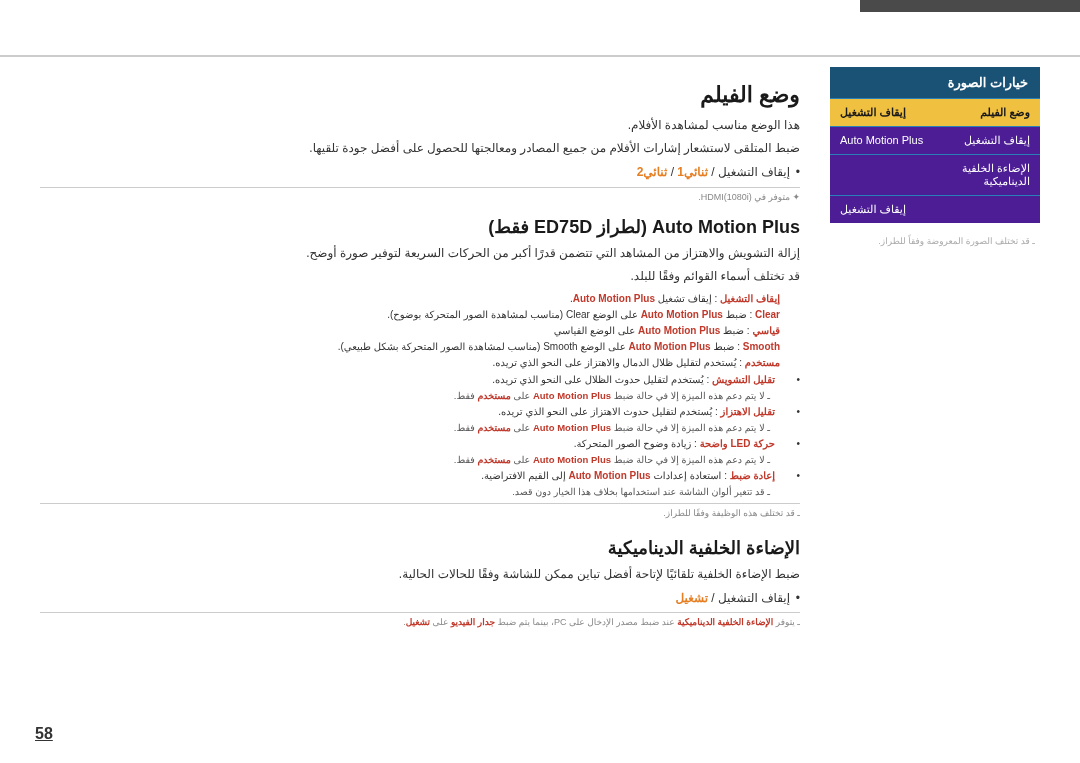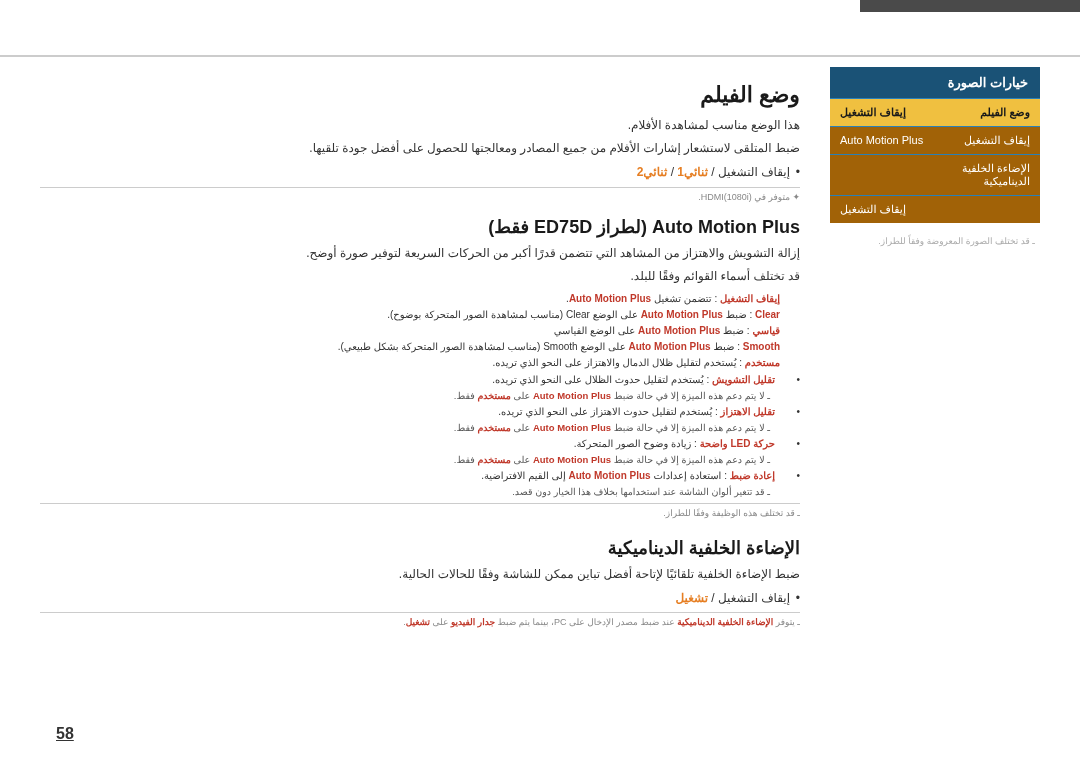--- a/index.html
+++ b/index.html
@@ -42,21 +42,21 @@
     }
 
     .sidebar {
       width: 220px;
       padding: 0 0 0 10px;
       flex-shrink: 0;
     }
 
     
     .sidebar-panel {
-      background: #a16207;
+      background: #4c1d95;
       color: white;
       width: 210px;
       margin-top: 10px;
     }
 
     .sidebar-header {
       background: #1a5276;
       padding: 8px 12px;
       font-size: 13px;
       text-align: right;
@@ -194,21 +194,21 @@
       text-align: right;
       line-height: 1.5;
       border-top: 1px solid #cccccc;
       padding-top: 3px;
       margin-top: 4px;
     }
 
     .page-number {
       position: absolute;
       bottom: 20px;
-      left: 56px;
+      left: 35px;
       font-size: 16px;
       color: #333;
       font-weight: bold;
       text-decoration: underline;
     }
 
     .top-right-bar {
       position: absolute;
       top: 0;
       right: 0;
@@ -239,21 +239,21 @@
       <p class="note-line">✦ متوفر في HDMI(1080i).</p>
 
       <h2 class="section-subtitle">
         <span>Auto Motion Plus (لطراز ED75D فقط)</span>
       </h2>
       <p class="para">إزالة التشويش والاهتزاز من المشاهد التي تتضمن قدرًا أكبر من الحركات السريعة لتوفير صورة أوضح.</p>
       <p class="para">قد تختلف أسماء القوائم وفقًا للبلد.</p>
 
       <p class="indent-line">
         <span class="highlight-red">إيقاف التشغيل</span>
-        <span> : تتضمن تشغيل </span>
+        <span> : إيقاف تشغيل </span>
         <span class="highlight-red">Auto Motion Plus</span>.
       </p>
 
       <p class="indent-line">
         <span class="highlight-red">Clear</span>
         <span> : ضبط </span>
         <span class="highlight-red">Auto Motion Plus</span>
         <span> على الوضع Clear (مناسب لمشاهدة الصور المتحركة بوضوح).</span>
       </p>
 

